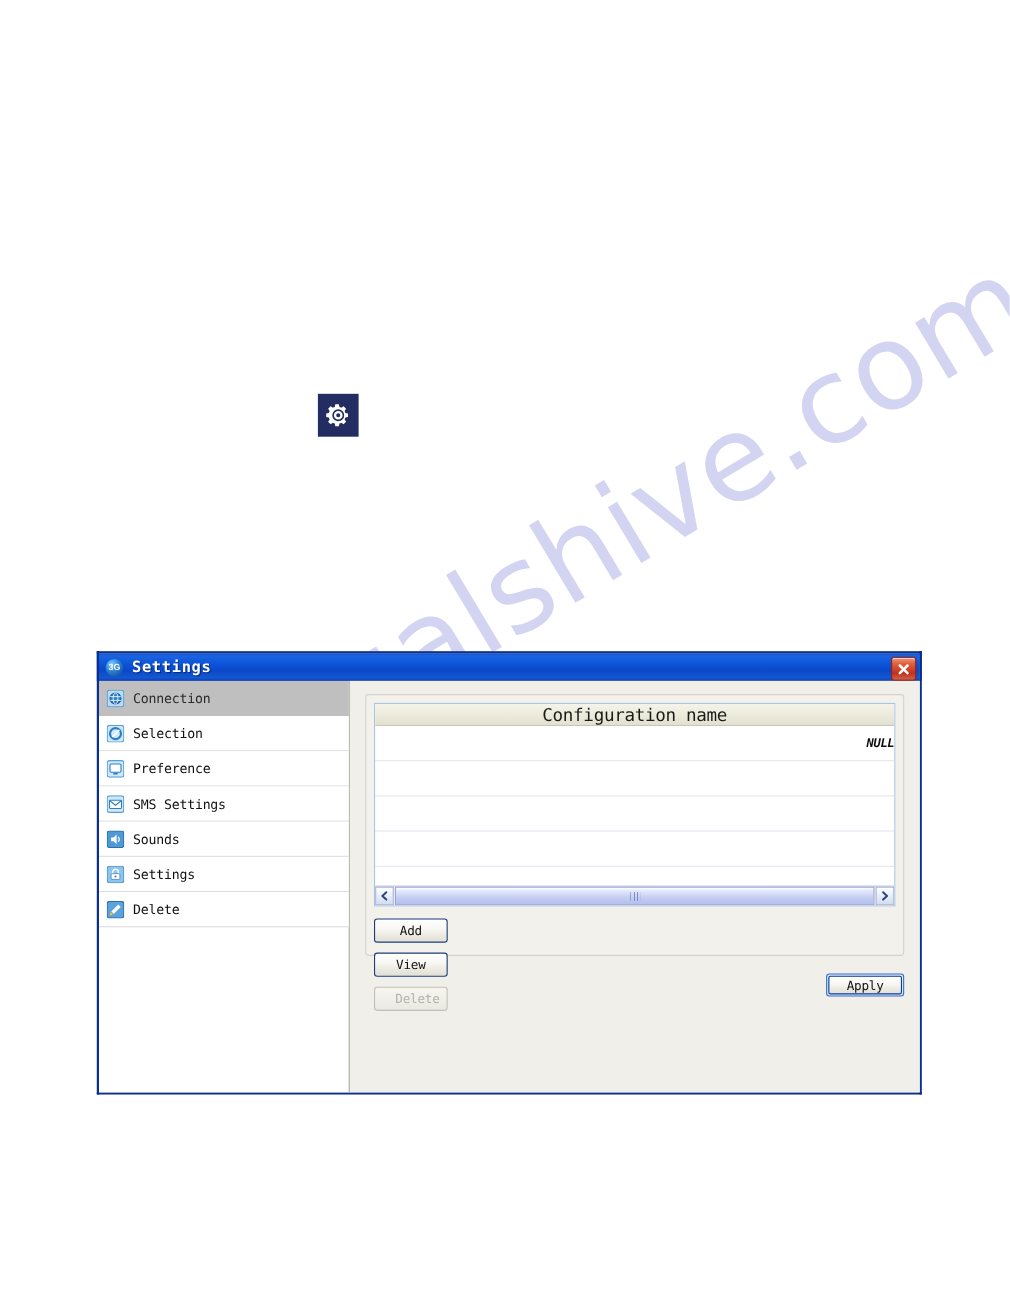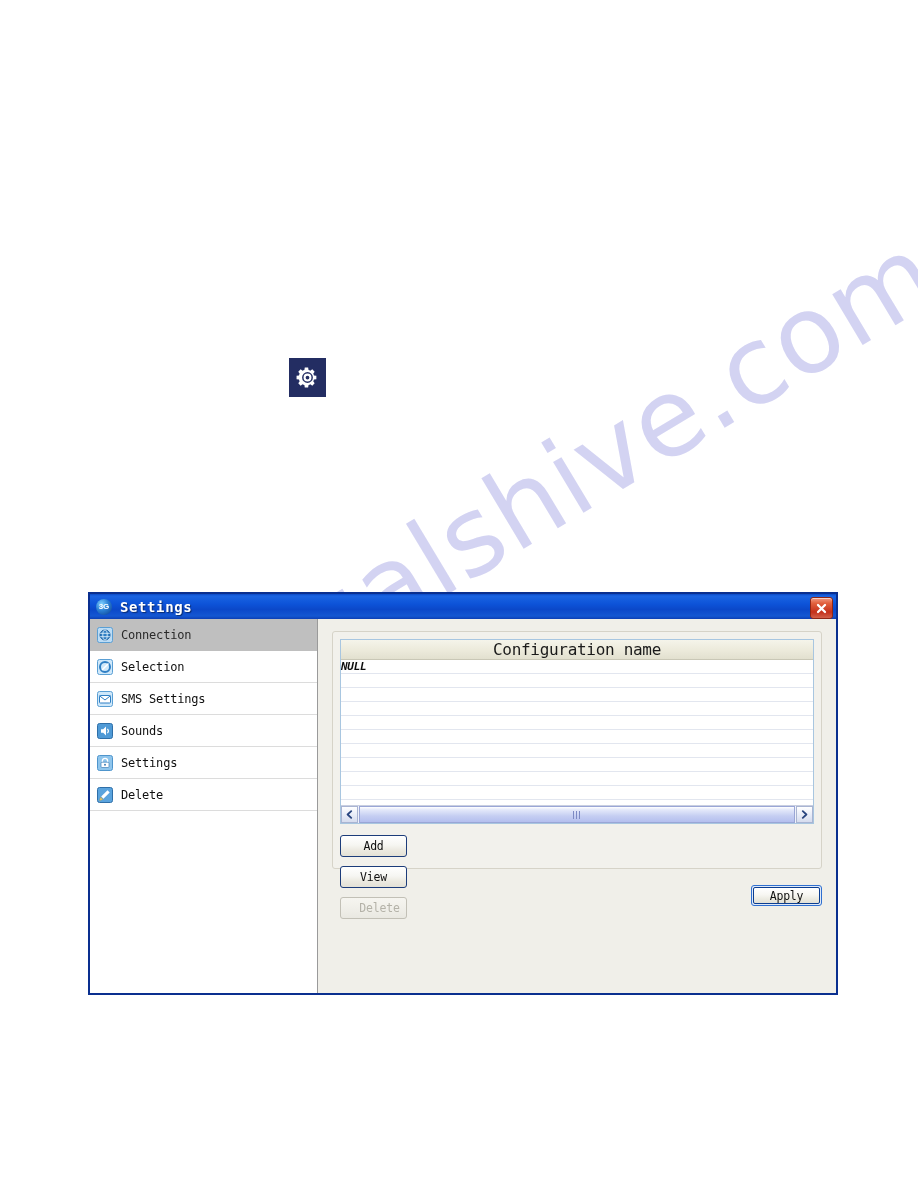--- a/index.html
+++ b/index.html
@@ -204,25 +204,25 @@
     font-family: "DejaVu Sans Mono", monospace;
     font-size: 16px;
     color: #1a1a1a;
     letter-spacing: -.3px;
   }
   #list-rows {
     flex: 1 1 auto;
     overflow: hidden;
   }
   .list-row {
-    height: 14px;
+    height: 32px;
     border-bottom: 1px solid #e2e6ef;
     display: flex;
     align-items: center;
-    justify-content: flex-start;
+    justify-content: flex-end;
     box-sizing: border-box;
     cursor: default;
   }
   .list-row .cell {
     font-family: "DejaVu Sans Mono", monospace;
     font-size: 11px;
     font-weight: bold;
     font-style: italic;
     color: #0d0d0d;
     letter-spacing: -.3px;
@@ -370,20 +370,30 @@
         <span class="si-icon">
           <svg width="16" height="16" viewBox="0 0 16 16" aria-hidden="true">
             <rect x="0.5" y="0.5" width="15" height="15" rx="2" fill="#cfe8fa" stroke="#5a9fd4"></rect>
             <circle cx="8" cy="8" r="5" fill="none" stroke="#2f7fc4" stroke-width="2"></circle>
             <path d="M5 11 L11.5 4.5" stroke="#ffffff" stroke-width="1.4"></path>
           </svg>
         </span>
         <span class="si-label">Selection</span>
       </div>
 
+      <div class="sidebar-item">
+        <span class="si-icon">
+          <svg width="16" height="16" viewBox="0 0 16 16" aria-hidden="true">
+            <rect x="0.5" y="0.5" width="15" height="15" rx="2" fill="#cfe8fa" stroke="#5a9fd4"></rect>
+            <rect x="3" y="3.5" width="10" height="7.5" rx="1" fill="#ffffff" stroke="#2f7fc4"></rect>
+            <rect x="6" y="11.5" width="4" height="1.6" fill="#2f7fc4"></rect>
+          </svg>
+        </span>
+        <span class="si-label">Preference</span>
+      </div>
 
       <div class="sidebar-item">
         <span class="si-icon">
           <svg width="16" height="16" viewBox="0 0 16 16" aria-hidden="true">
             <rect x="0.5" y="0.5" width="15" height="15" rx="2" fill="#cfe8fa" stroke="#5a9fd4"></rect>
             <rect x="2.5" y="4.5" width="11" height="7.5" rx="0.8" fill="#ffffff" stroke="#2f7fc4"></rect>
             <path d="M2.8 5 L8 9 L13.2 5" fill="none" stroke="#2f7fc4" stroke-width="1"></path>
           </svg>
         </span>
         <span class="si-label">SMS Settings</span>

